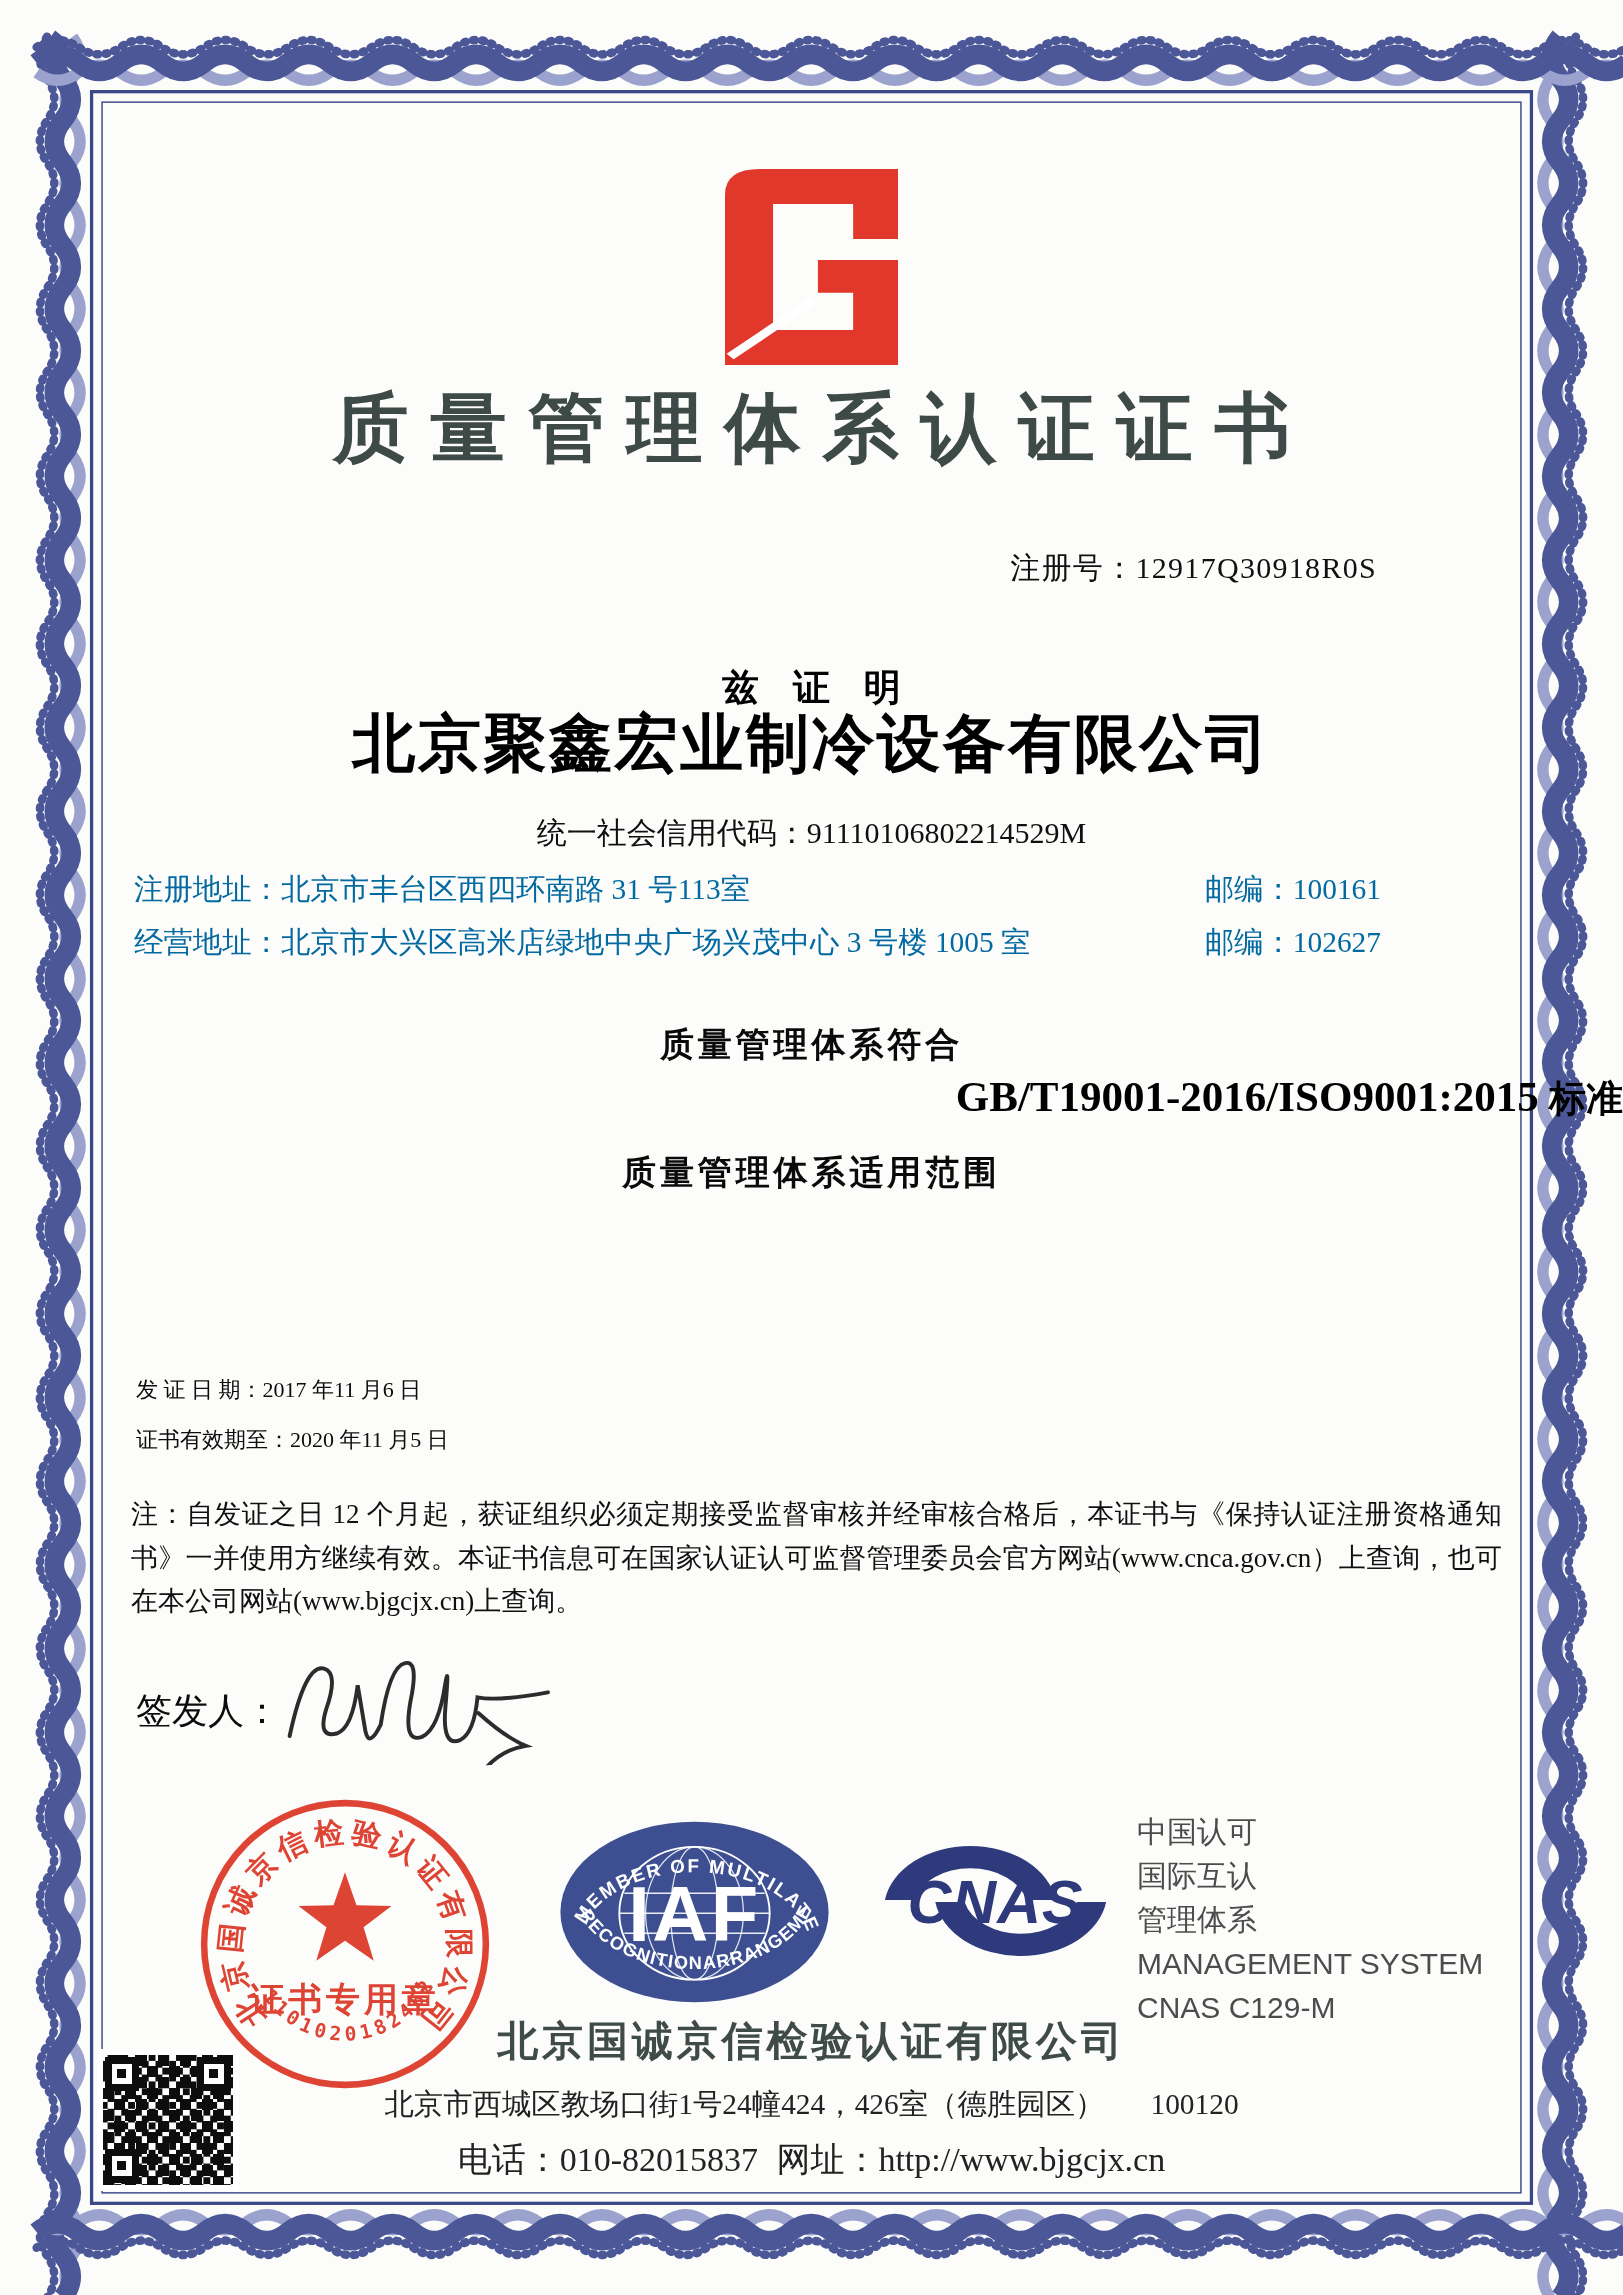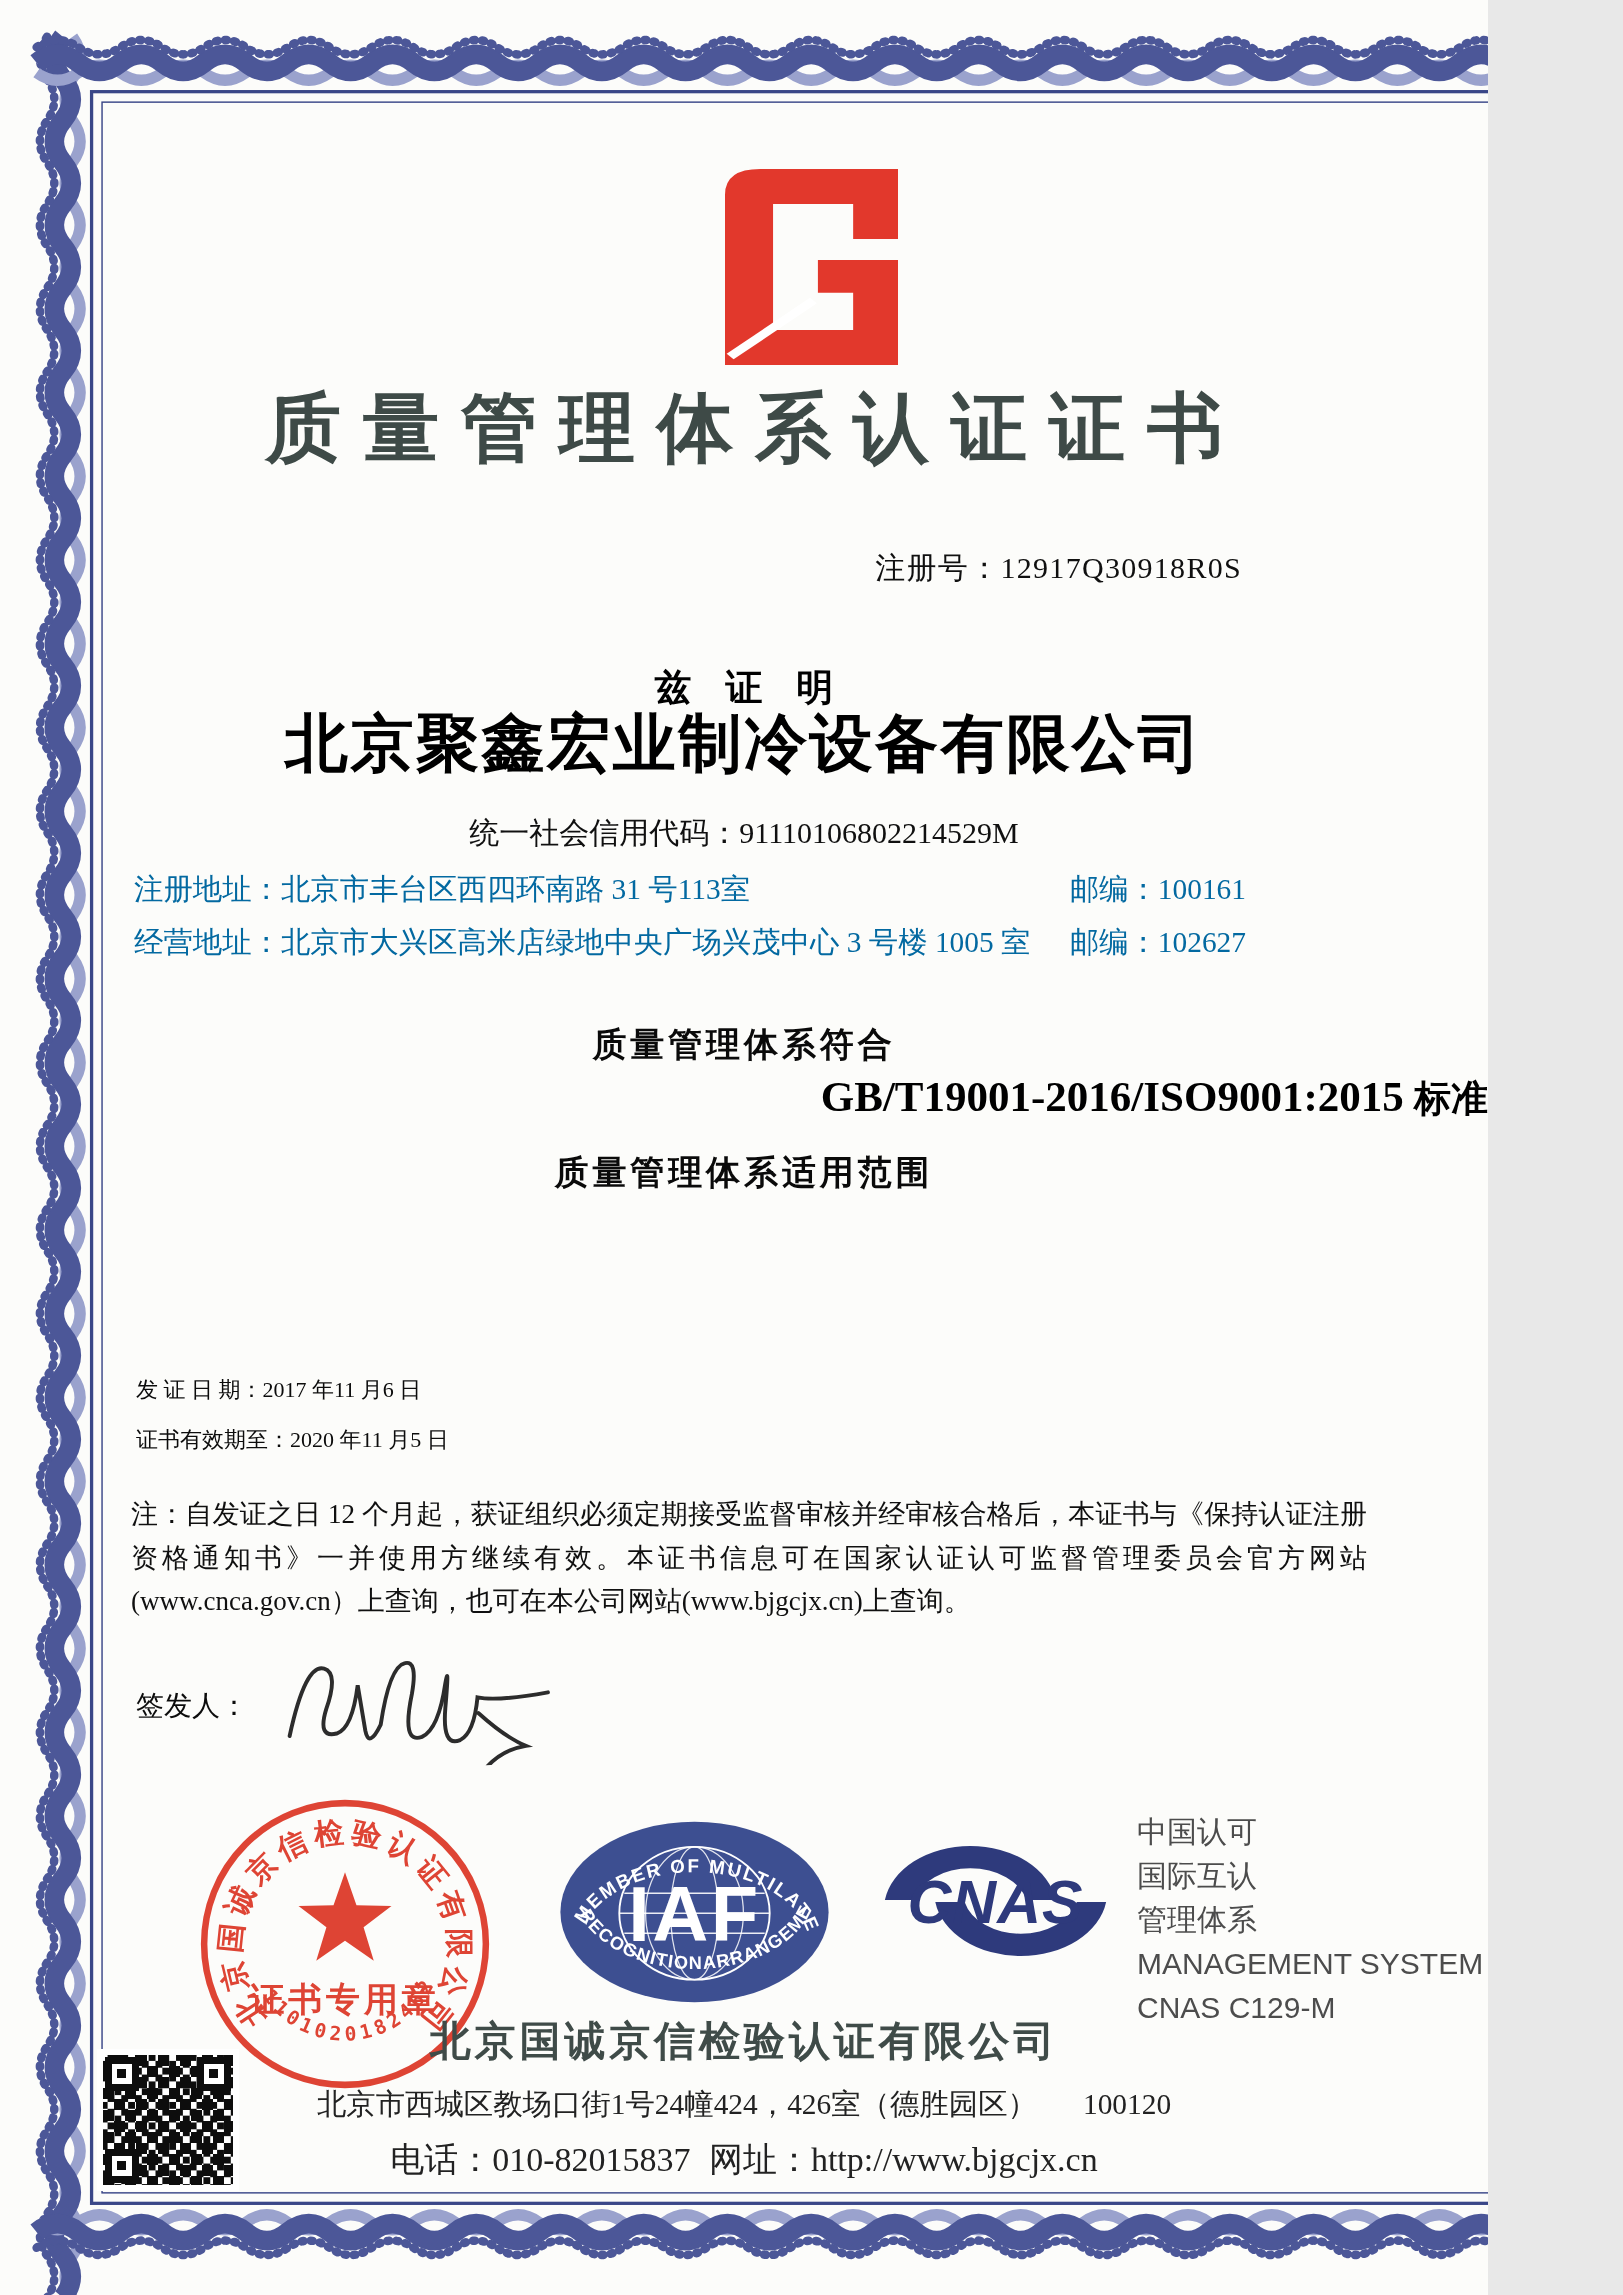--- a/index.html
+++ b/index.html
@@ -1,18 +1,18 @@
 <!DOCTYPE html>
 <html style="font-size:10.5px"><head>
 <meta charset="utf-8">
 <style>
   html,body{margin:0;padding:0;background:#e8e8e8;}
   .page{
     position:relative;
-    width:1488px;height:2295px;
+    width:1623px;height:2295px;
     background:#fcfcfa;
     overflow:hidden;
     font-family:"Liberation Serif","DejaVu Serif",serif;
     color:#111;
   }
   .abs{position:absolute;}
   svg{display:block;}
 
   
   #border-decor{position:absolute;left:0;top:0;}
@@ -61,21 +61,21 @@
     font-weight:700;font-size:34px;letter-spacing:3.9px;color:#0a0a0a;}
 
   .date-row{left:136px;font-size:22px;color:#0c0c0c;white-space:nowrap;}
   .date-row.issue{top:1375px;}
   .date-row.valid{top:1425px;}
 
   .note-para{
     left:131px;right:121px;top:1493px;
     font-size:27px;line-height:1.62;color:#101010;text-align:justify;
   }
-  .signer-row{left:136px;top:1687px;font-size:28px;color:#0c0c0c;}
+  .signer-row{left:136px;top:1687px;font-size:36px;color:#0c0c0c;}
   .signature{left:281px;top:1616px;width:340px;height:151px;transform:rotate(-3deg);}
 
   
   .seal{left:195px;top:1794px;width:300px;height:300px;}
   .iaf{left:553px;top:1818px;width:283px;height:188px;}
   .cnas-logo{left:872px;top:1801px;width:247px;height:200px;}
   .cnas-text{
     left:1137px;top:1810px;width:340px;
     font-family:"Liberation Sans","DejaVu Sans",sans-serif;
     font-size:30px;line-height:1.47;color:#4c4c4c;font-weight:500;

